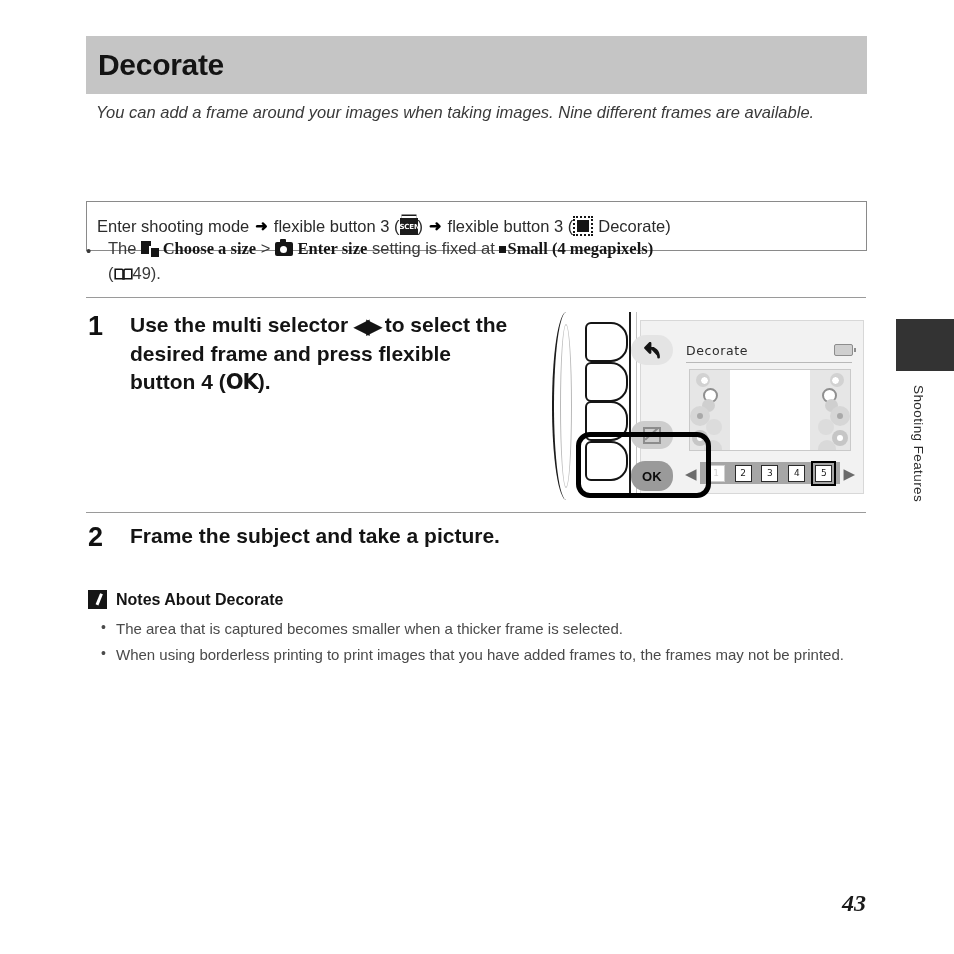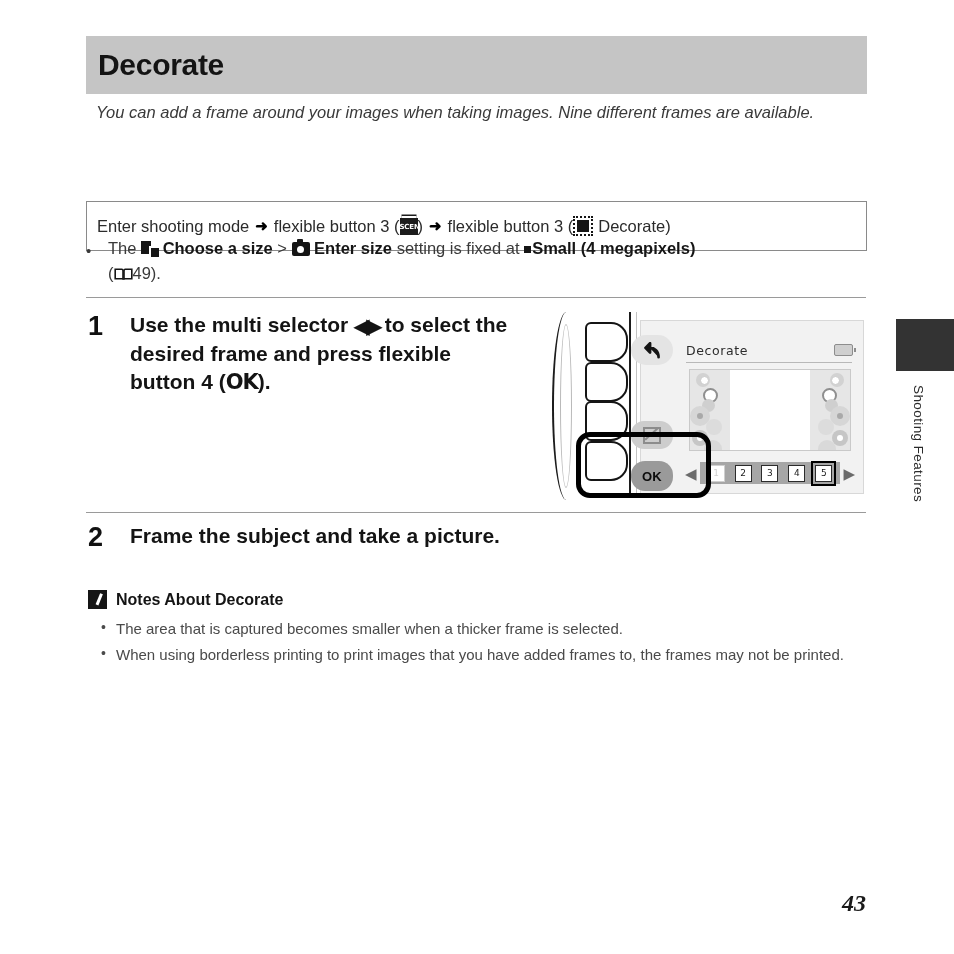--- a/index.html
+++ b/index.html
@@ -86,21 +86,21 @@
     color: #3a3a3a;
   }
   .fixed-note .bdot {
     position: absolute;
     left: 0px;
     top: 2px;
     font-size: 15px;
     color: #3a3a3a;
   }
   .fixed-note .body { margin-left: 22px; }
-  .fixed-note b { color: #161616; }
+  .fixed-note b { color: #161616; font-family: Liberation Serif, serif; }
 
   
   .rule {
     position: absolute;
     left: 86px;
     width: 780px;
     height: 1px;
     background: #9a9a9a;
   }
   .rule-1 { top: 297px; }

